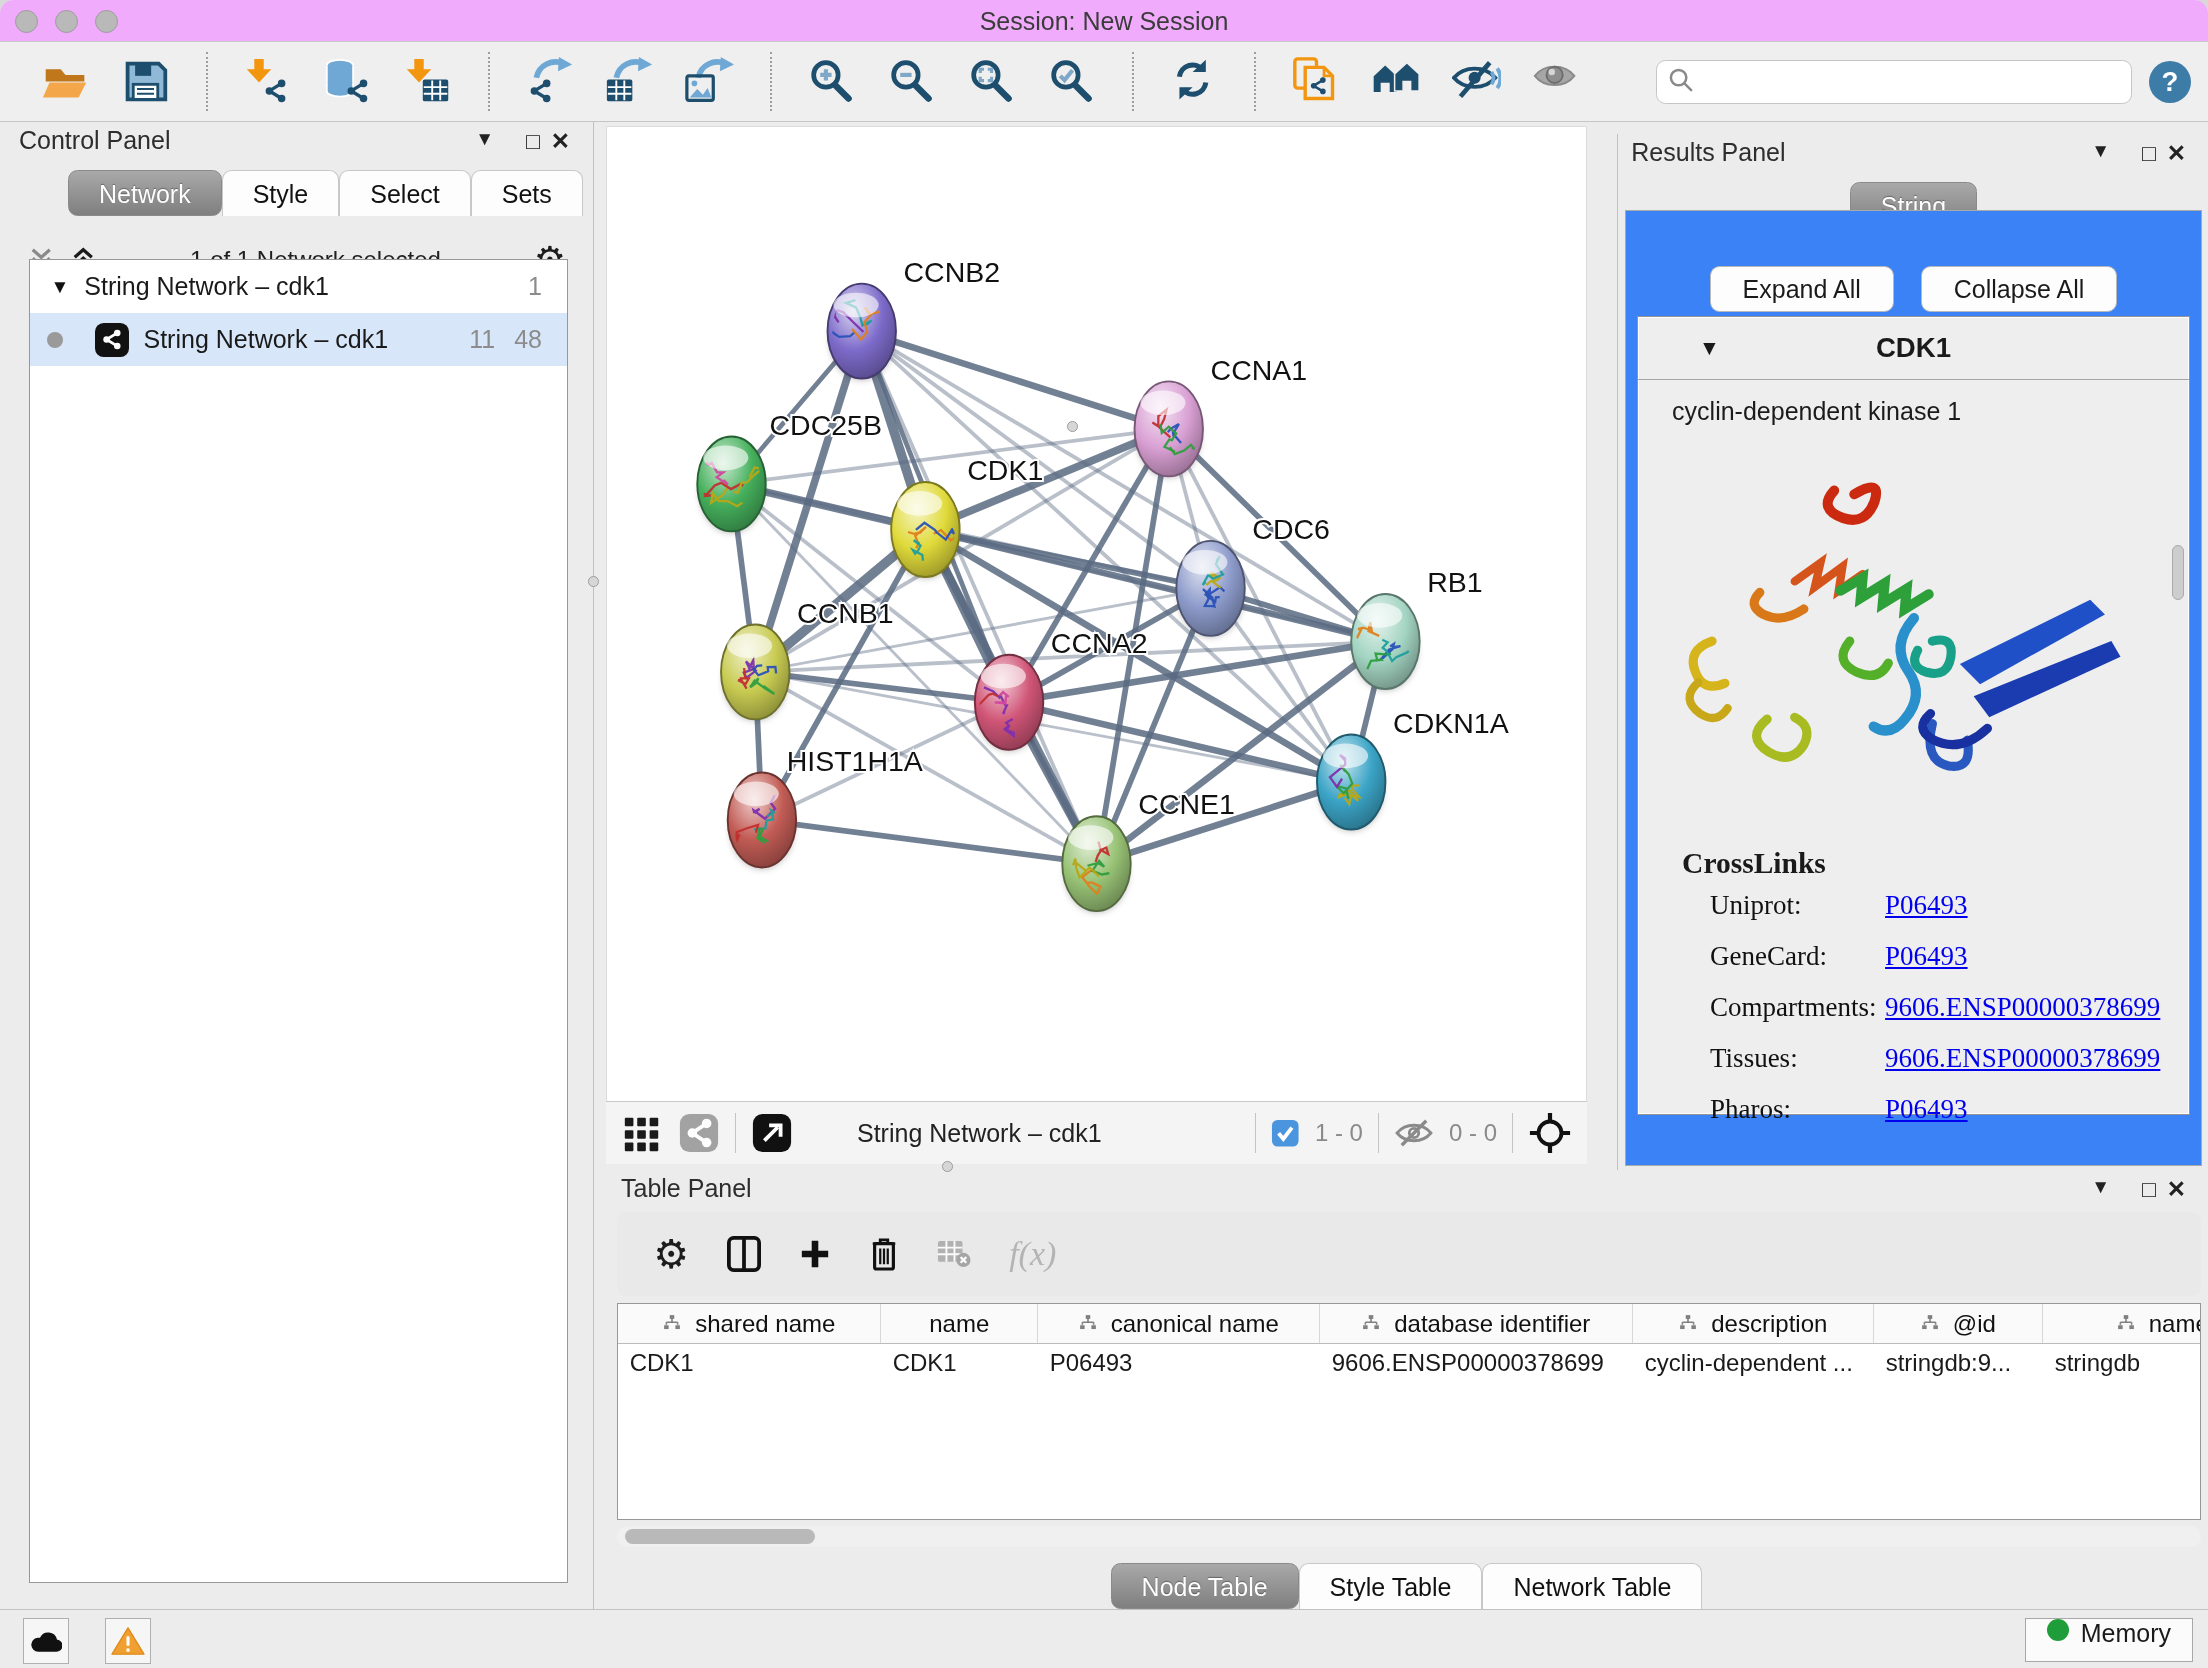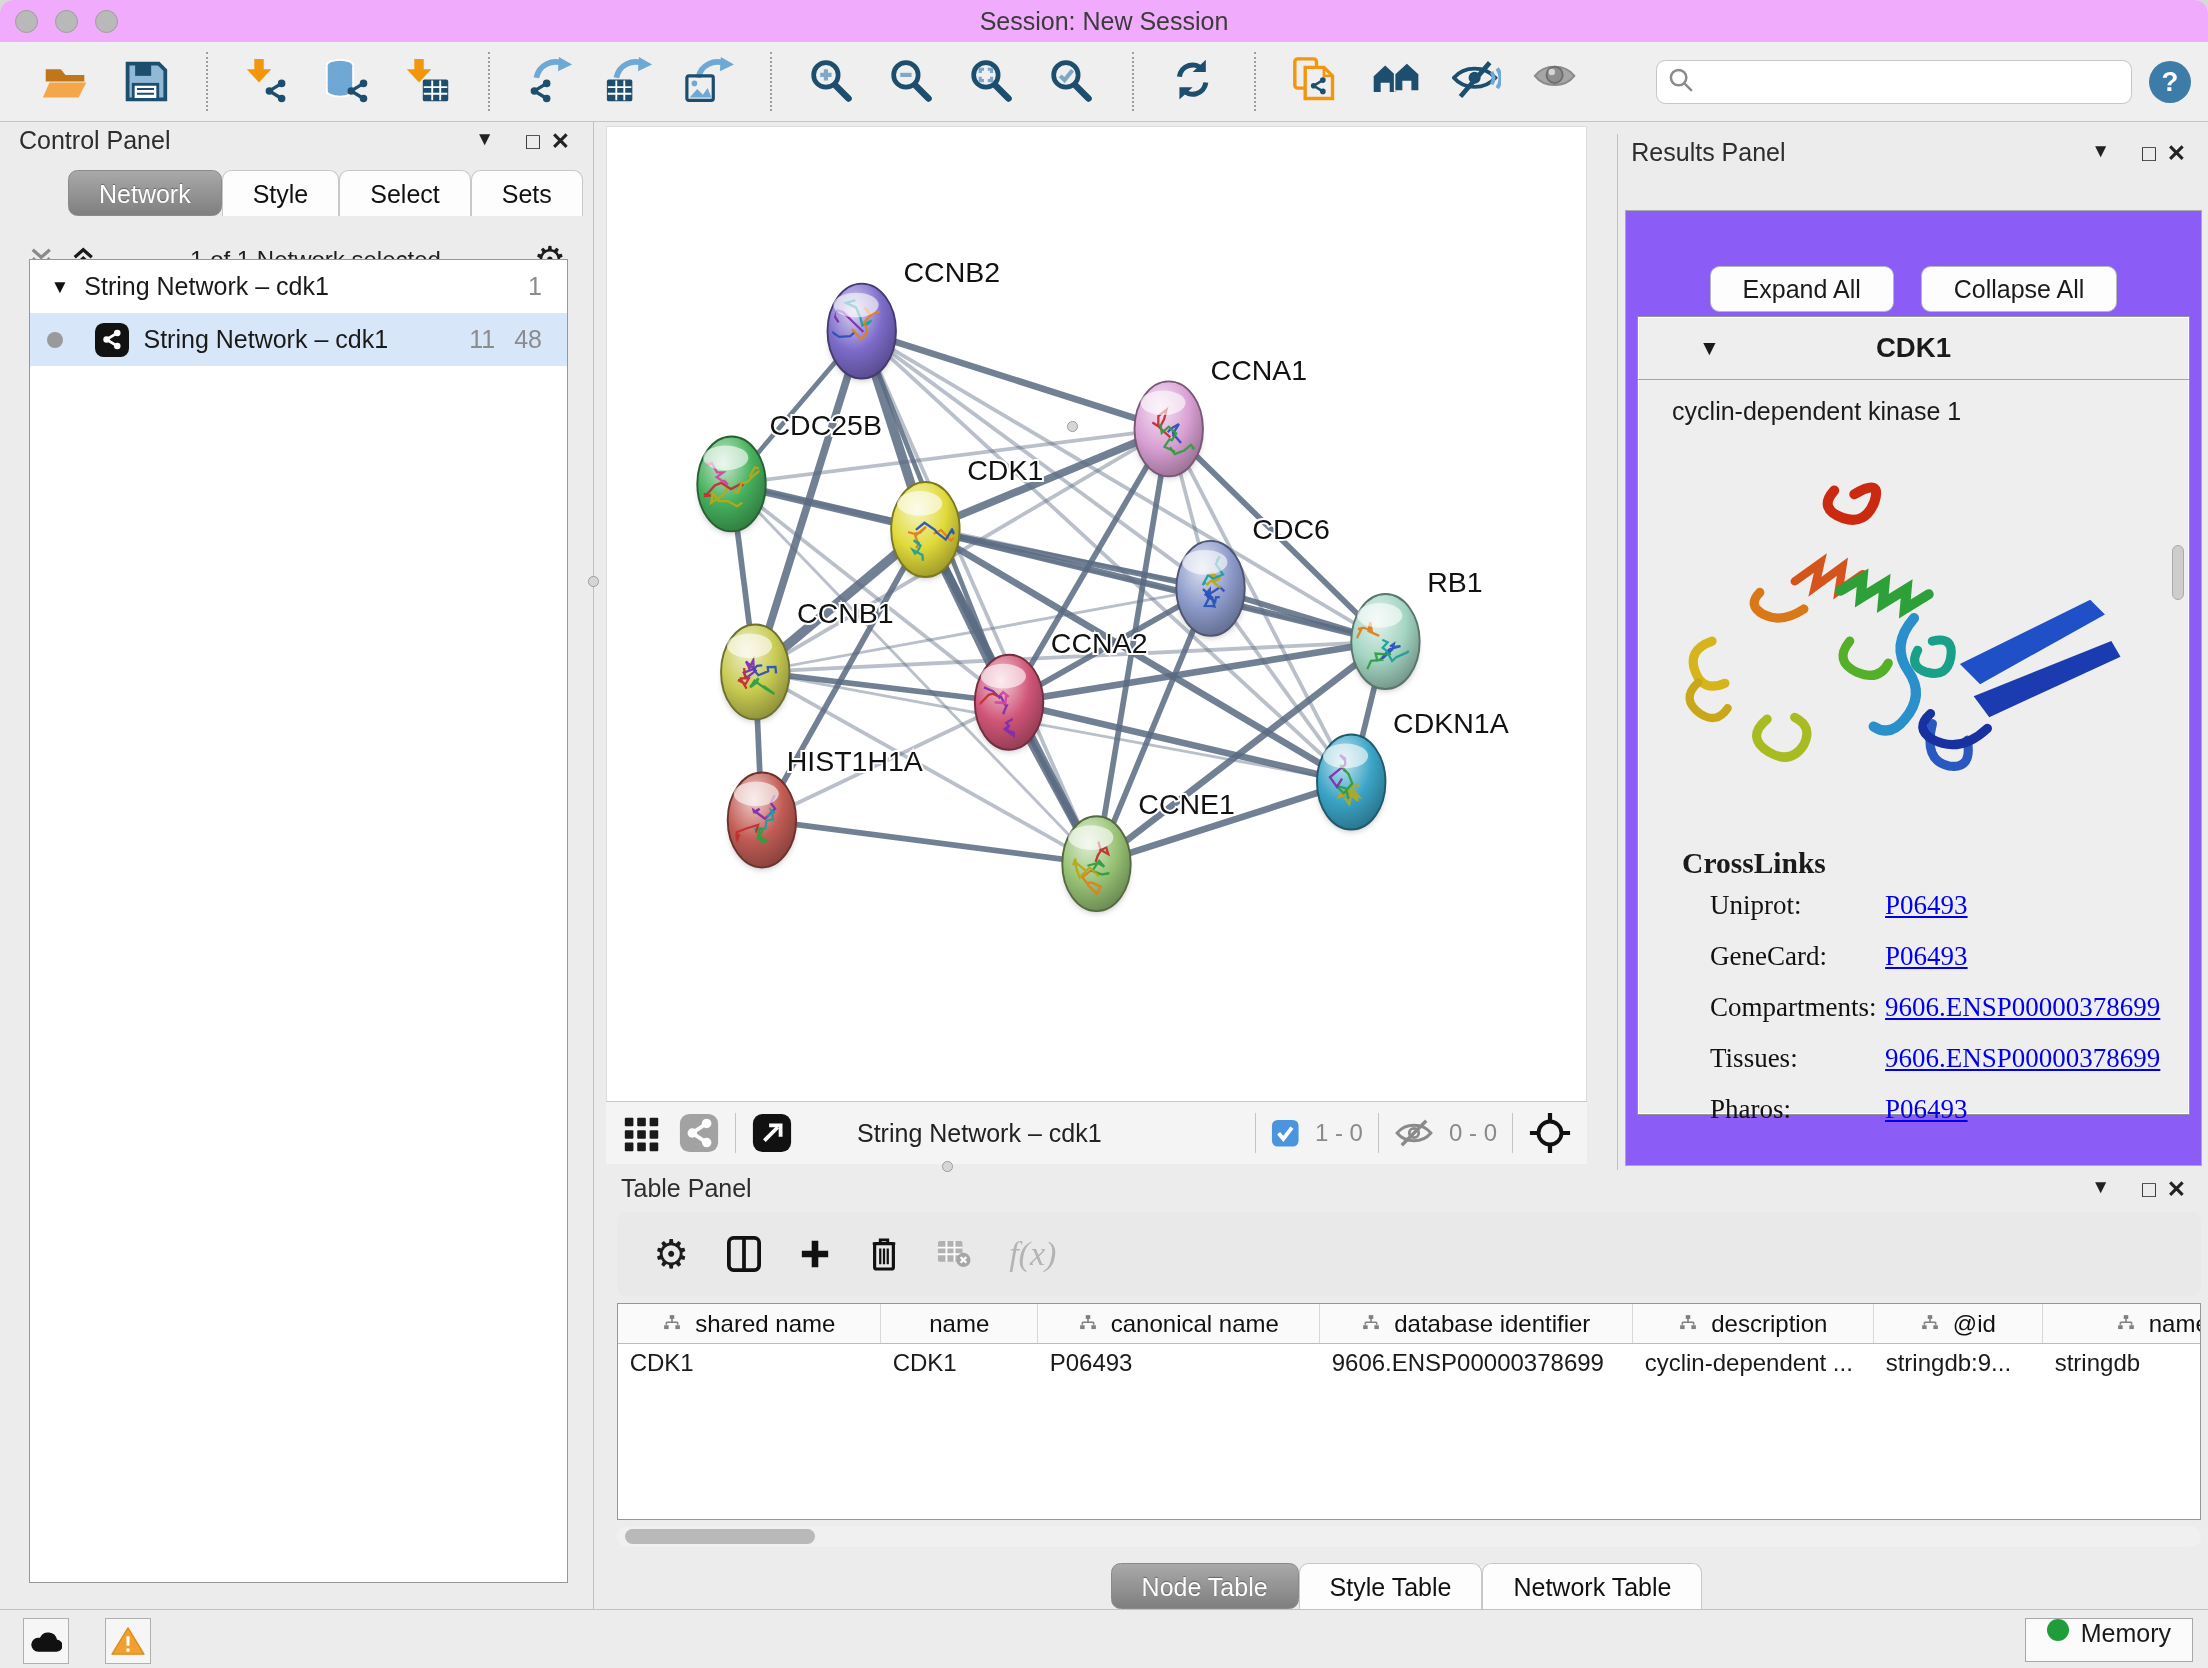--- a/index.html
+++ b/index.html
@@ -58,21 +58,21 @@
   .net-canvas svg{width:100%;height:100%;display:block;}
   .net-bar{position:absolute;left:606px;top:1101px;width:981px;height:63px;background:#f4f4f4;border-top:1px solid #c9c9c9;
     display:flex;align-items:center;padding:0 15px;gap:15px;}
   .nb-ic svg{display:block;}
   .nb-sep{width:0;height:40px;border-left:1px solid #c4c4c4;}
   .nb-title{font-size:25px;color:#222;margin-left:49px;}
   .nb-count{font-size:24px;color:#8a8a8a;}
   
   .results-panel{position:absolute;left:1617px;top:122px;width:592px;height:1488px;background:#ececec;border-left:1px solid #c0c0c0;margin-top:12px;}
   .rp-tab-row{position:absolute;left:0;right:0;top:48px;display:flex;justify-content:center;}
-  .rp-box{position:absolute;left:6.7px;right:6.7px;top:76px;height:956px;border:1.9px solid #a9a9a9;background:#8b5cf6;}
+  .rp-box{position:absolute;left:6.7px;right:6.7px;top:76px;height:956px;border:1.9px solid #a9a9a9;background:#3b82f6;}
   .rp-buttons{position:absolute;left:0;right:0;top:55px;display:flex;justify-content:center;gap:27px;}
   .rp-btn{height:46px;padding:0 32px;background:#fdfdfd;border:1.9px solid #b8b8b8;border-radius:9.5px;
     font-size:25px;display:flex;align-items:center;}
   .rp-inner{position:absolute;left:11.4px;right:11.4px;top:105px;height:799px;border:1.9px solid #949494;
     box-shadow:inset 0 0 0 1px #fff;background:#eeeeee;}
   .rpi-head{position:relative;height:63px;border-bottom:1.9px solid #a5a5a5;display:flex;align-items:center;justify-content:center;}
   .rpi-head .tri{position:absolute;left:61px;font-size:21px;}
   .rpi-name{font-size:27.6px;font-weight:bold;}
   .rpi-desc{margin:17px 0 0 34px;font-size:25px;color:#1b1b1b;}
   .protein{margin:25px auto 0 auto;display:block;}
@@ -696,20 +696,23 @@
         </svg>
     </span>
   </div>
 
   <div class="results-panel">
     <div class="panel-header">
       <div class="panel-title" style="left:13.3px">Results Panel</div>
       <div class="ph-ic ph-collapse">▼</div>
       <div class="ph-ic ph-float">□</div>
       <div class="ph-ic ph-close">✕</div>
+    </div>
+    <div class="rp-tab-row">
+      <div class="tab active">String</div>
     </div>
     <div class="rp-box">
       <div class="rp-buttons">
         <div class="rp-btn">Expand All</div>
         <div class="rp-btn">Collapse All</div>
       </div>
       <div class="rp-inner">
         <div class="rpi-head">
           <span class="tri">▼</span>
           <span class="rpi-name">CDK1</span>

